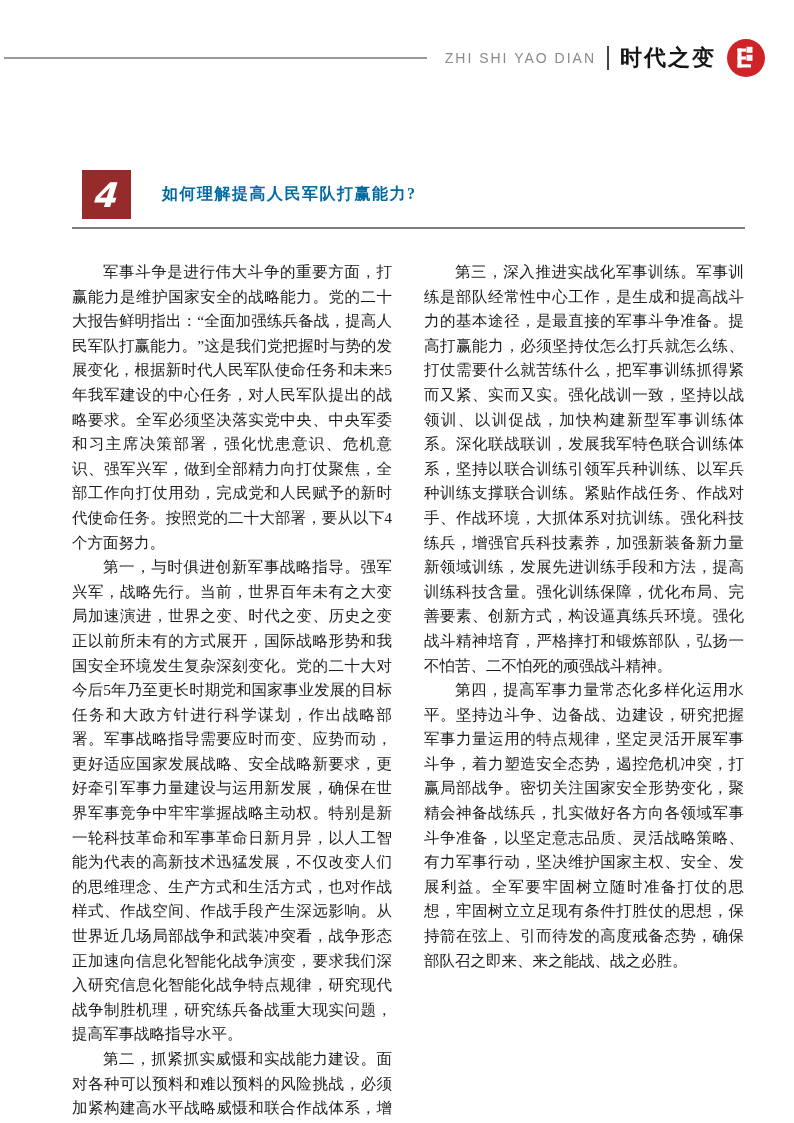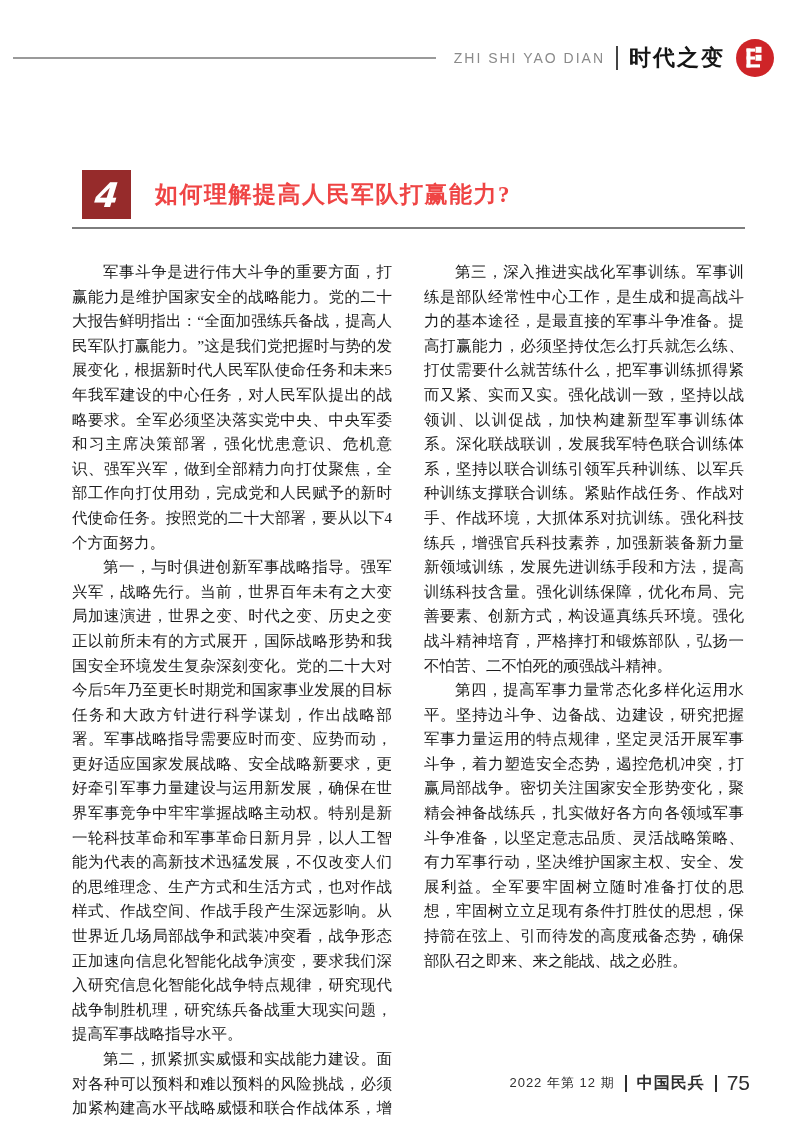--- a/index.html
+++ b/index.html
@@ -4,21 +4,21 @@
 <style>
   html,body { margin:0; padding:0; background:#e8e8e8; }
   .page {
     position:relative; width:794px; height:1123px; margin:0 auto;
     background:#ffffff; overflow:hidden;
     font-family:"Liberation Serif","DejaVu Serif",serif;
   }
 
   
   .header {
-    position:absolute; top:36px; left:13px; width:762px; height:44px;
+    position:absolute; top:36px; left:4px; width:762px; height:44px;
     display:flex; align-items:center;
   }
   .header-line { flex:1 1 auto; height:2px; background:#9a9a9a; margin-right:18px; }
   .eyebrow-en {
     font-family:"Liberation Sans","DejaVu Sans",sans-serif;
     color:#8a8a8a; font-size:14px; letter-spacing:2px; white-space:nowrap;
   }
   .eyebrow-divider { width:2px; height:24px; background:#444; margin:0 11px; flex:0 0 auto; }
   .eyebrow-cn {
     font-family:"Liberation Sans","DejaVu Sans",sans-serif;
@@ -30,21 +30,21 @@
   .section-head { position:absolute; top:170px; left:82px; display:flex; align-items:center; }
   .num-box {
     width:49px; height:49px; background:#962b2b;
     display:flex; align-items:center; justify-content:center;
   }
   .num-box span {
     color:#fff; font-family:"DejaVu Sans",sans-serif; font-weight:bold;
     font-style:italic; font-size:34px; transform:skewX(-6deg); line-height:1;
   }
   .article-title {
-    margin-left:24px; color:#ef4444; font-size:23px; font-weight:bold;
+    margin-left:31px; color:#0369a1; font-size:16px; font-weight:bold;
     letter-spacing:1.5px; font-family:"Liberation Serif","DejaVu Serif",serif;
   }
   .title-rule { position:absolute; top:227px; left:72px; width:673px; height:2px; background:#7d7d7d; }
 
   
   .body-cols { position:absolute; top:260px; left:72px; width:672px; display:flex; }
   .col {
     width:320px; font-size:15.5px; line-height:24.6px;
     text-align:justify; color:#1c1c1c;
   }
@@ -99,21 +99,14 @@
       <p>军事斗争是进行伟大斗争的重要方面，打赢能力是维护国家安全的战略能力。党的二十大报告鲜明指出：“全面加强练兵备战，提高人民军队打赢能力。”这是我们党把握时与势的发展变化，根据新时代人民军队使命任务和未来5年我军建设的中心任务，对人民军队提出的战略要求。全军必须坚决落实党中央、中央军委和习主席决策部署，强化忧患意识、危机意识、强军兴军，做到全部精力向打仗聚焦，全部工作向打仗用劲，完成党和人民赋予的新时代使命任务。按照党的二十大部署，要从以下4个方面努力。</p>
       <p>第一，与时俱进创新军事战略指导。强军兴军，战略先行。当前，世界百年未有之大变局加速演进，世界之变、时代之变、历史之变正以前所未有的方式展开，国际战略形势和我国安全环境发生复杂深刻变化。党的二十大对今后5年乃至更长时期党和国家事业发展的目标任务和大政方针进行科学谋划，作出战略部署。军事战略指导需要应时而变、应势而动，更好适应国家发展战略、安全战略新要求，更好牵引军事力量建设与运用新发展，确保在世界军事竞争中牢牢掌握战略主动权。特别是新一轮科技革命和军事革命日新月异，以人工智能为代表的高新技术迅猛发展，不仅改变人们的思维理念、生产方式和生活方式，也对作战样式、作战空间、作战手段产生深远影响。从世界近几场局部战争和武装冲突看，战争形态正加速向信息化智能化战争演变，要求我们深入研究信息化智能化战争特点规律，研究现代战争制胜机理，研究练兵备战重大现实问题，提高军事战略指导水平。</p>
       <p>第二，抓紧抓实威慑和实战能力建设。面对各种可以预料和难以预料的风险挑战，必须加紧构建高水平战略威慑和联合作战体系，增强基于网络信息体系的联合作战能力、全域作战能力，确保部队全时待战、随时能战。打造强大战略威慑力量体系，增加新域新质作战力</p>
     </div>
     <div class="col">
       <p>第三，深入推进实战化军事训练。军事训练是部队经常性中心工作，是生成和提高战斗力的基本途径，是最直接的军事斗争准备。提高打赢能力，必须坚持仗怎么打兵就怎么练、打仗需要什么就苦练什么，把军事训练抓得紧而又紧、实而又实。强化战训一致，坚持以战领训、以训促战，加快构建新型军事训练体系。深化联战联训，发展我军特色联合训练体系，坚持以联合训练引领军兵种训练、以军兵种训练支撑联合训练。紧贴作战任务、作战对手、作战环境，大抓体系对抗训练。强化科技练兵，增强官兵科技素养，加强新装备新力量新领域训练，发展先进训练手段和方法，提高训练科技含量。强化训练保障，优化布局、完善要素、创新方式，构设逼真练兵环境。强化战斗精神培育，严格摔打和锻炼部队，弘扬一不怕苦、二不怕死的顽强战斗精神。</p>
       <p>第四，提高军事力量常态化多样化运用水平。坚持边斗争、边备战、边建设，研究把握军事力量运用的特点规律，坚定灵活开展军事斗争，着力塑造安全态势，遏控危机冲突，打赢局部战争。密切关注国家安全形势变化，聚精会神备战练兵，扎实做好各方向各领域军事斗争准备，以坚定意志品质、灵活战略策略、有力军事行动，坚决维护国家主权、安全、发展利益。全军要牢固树立随时准备打仗的思想，牢固树立立足现有条件打胜仗的思想，保持箭在弦上、引而待发的高度戒备态势，确保部队召之即来、来之能战、战之必胜。</p>
     </div>
   </div>
 
-  <div class="footer">
-    <span class="footer-issue">2022 年第 12 期</span>
-    <span class="footer-div"></span>
-    <span class="footer-mag">中国民兵</span>
-    <span class="footer-div"></span>
-    <span class="footer-page">75</span>
-  </div>
 
 </div>
 
 </body></html>

